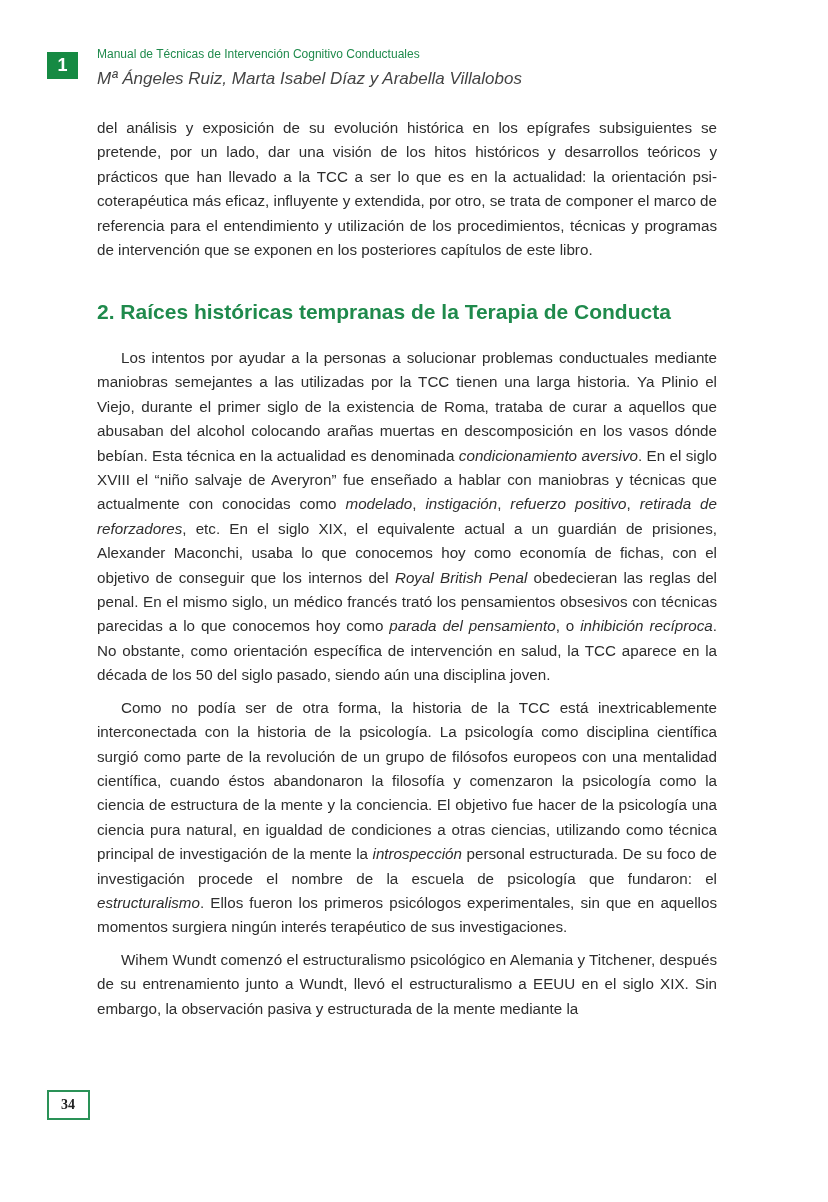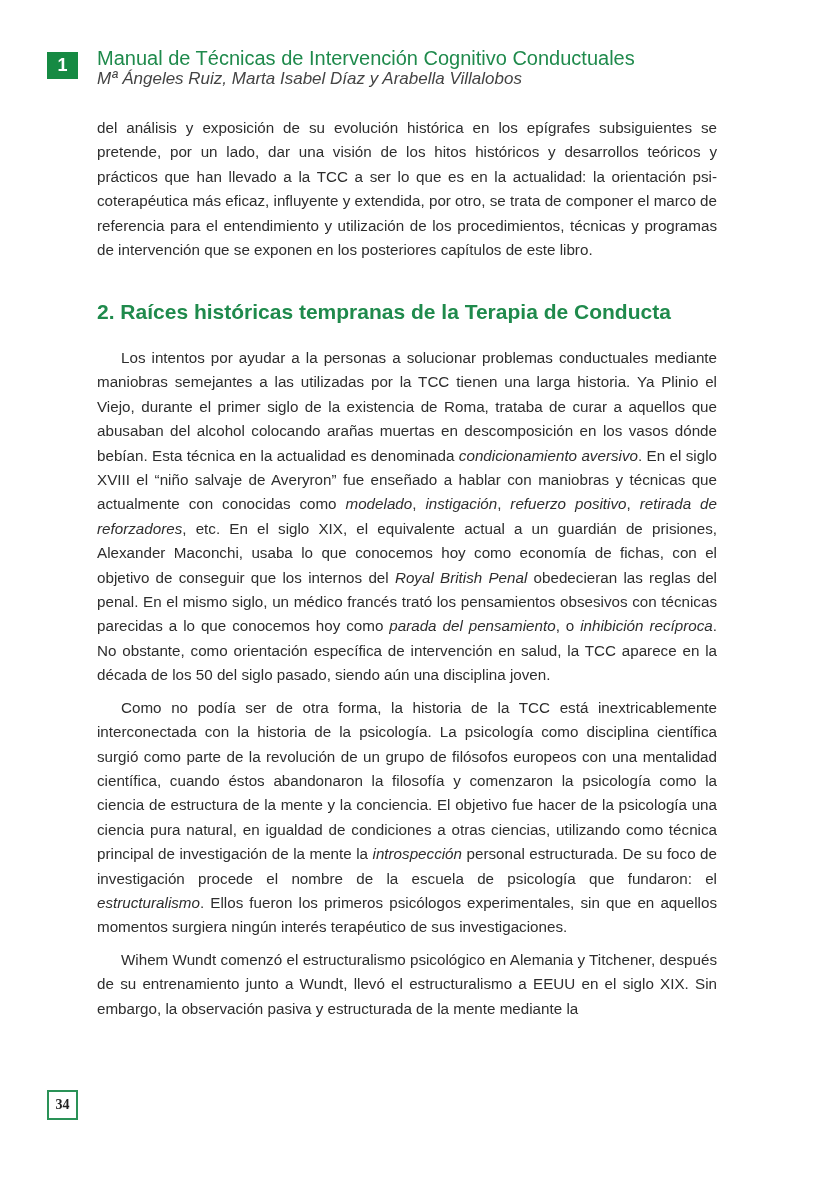--- a/index.html
+++ b/index.html
@@ -1,35 +1,35 @@
 <!DOCTYPE html>
 <html><head>
 <meta charset="utf-8">
 <style>
   html, body { margin: 0; padding: 0; background: #ffffff; }
   body { width: 828px; height: 1202px; position: relative; overflow: hidden;
          font-family: "Liberation Sans", "DejaVu Sans", sans-serif; color: #2b2b2b; }
   .chapter-box { position: absolute; left: 47px; top: 52px; width: 31px; height: 27px;
                  background: #168a43; color: #fff; font-weight: bold; font-size: 18px;
                  display: flex; align-items: center; justify-content: center; }
-  .header-title { position: absolute; left: 97px; top: 47px; font-size: 20px; color: #1f8a4c;
+  .header-title { position: absolute; left: 97px; top: 47px; font-size: 12px; color: #1f8a4c;
                   white-space: nowrap; }
   .header-authors { position: absolute; left: 97px; top: 69px; font-size: 17px; color: #444;
                     font-style: italic; white-space: nowrap; }
   .body-text { position: absolute; left: 97px; width: 620px; font-size: 15.2px; line-height: 24.4px;
                text-align: justify; color: #2e2e2e; }
   .body-text p { margin: 0 0 8px 0; hyphens: manual; }
   .body-text p.indent { text-indent: 24px; }
   .section-title { position: absolute; left: 97px; top: 300px; font-size: 21px; color: #1f8a4c;
                    white-space: nowrap; font-weight: bold; }
   em { font-style: italic; }
   .page-number { position: absolute; left: 47px; top: 1090px; width: 27px; height: 26px;
                  border: 2px solid #2a9257; font-family: "Liberation Serif", serif; font-weight: bold;
-                 font-size: 14px; display: flex; align-items: center; justify-content: center;
-                 color: #222; }
+                 font-size: 14px; display: flex; align-items: center; 
+                 color: #222; padding-left: 12px; }
 </style>
 </head>
 <body>
 
 <div class="chapter-box">
   <span>1</span>
 </div>
 <div class="header-title">Manual de Técnicas de Intervención Cognitivo Conductuales</div>
 <div class="header-authors">Mª Ángeles Ruiz, Marta Isabel Díaz y Arabella Villalobos</div>
 

